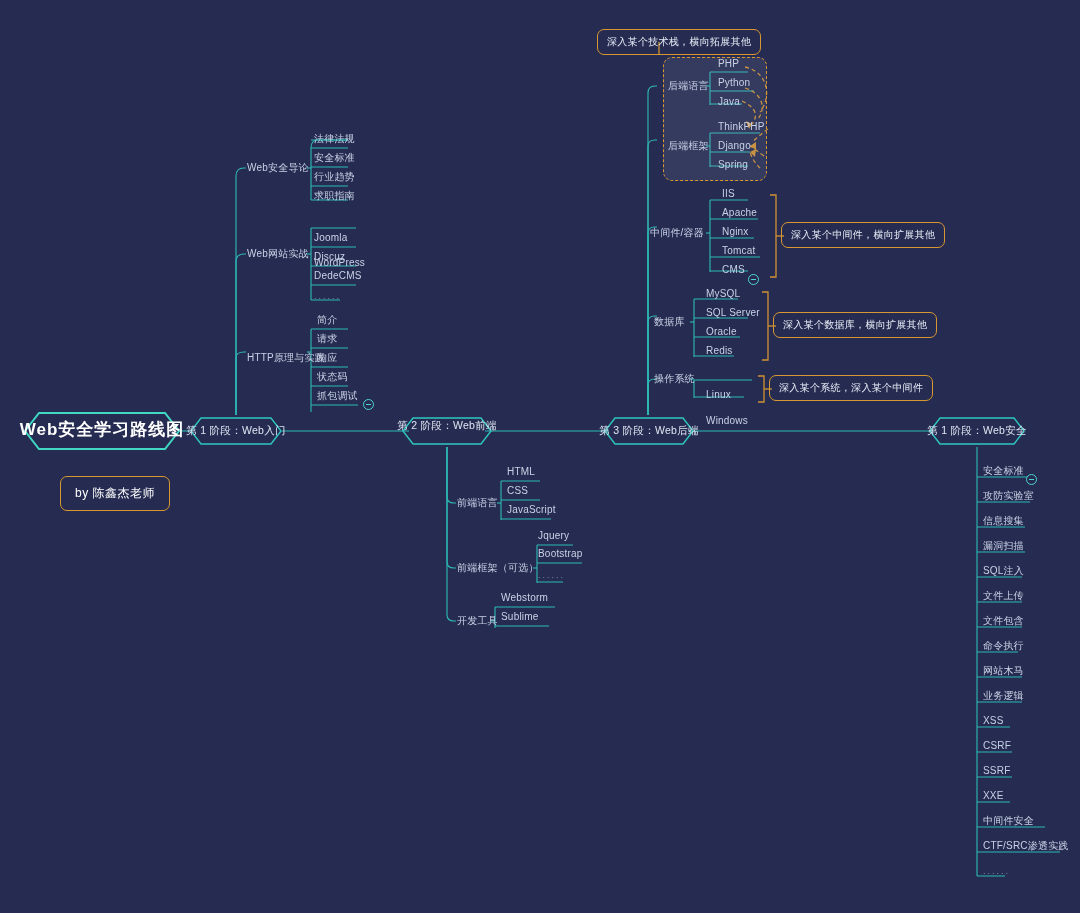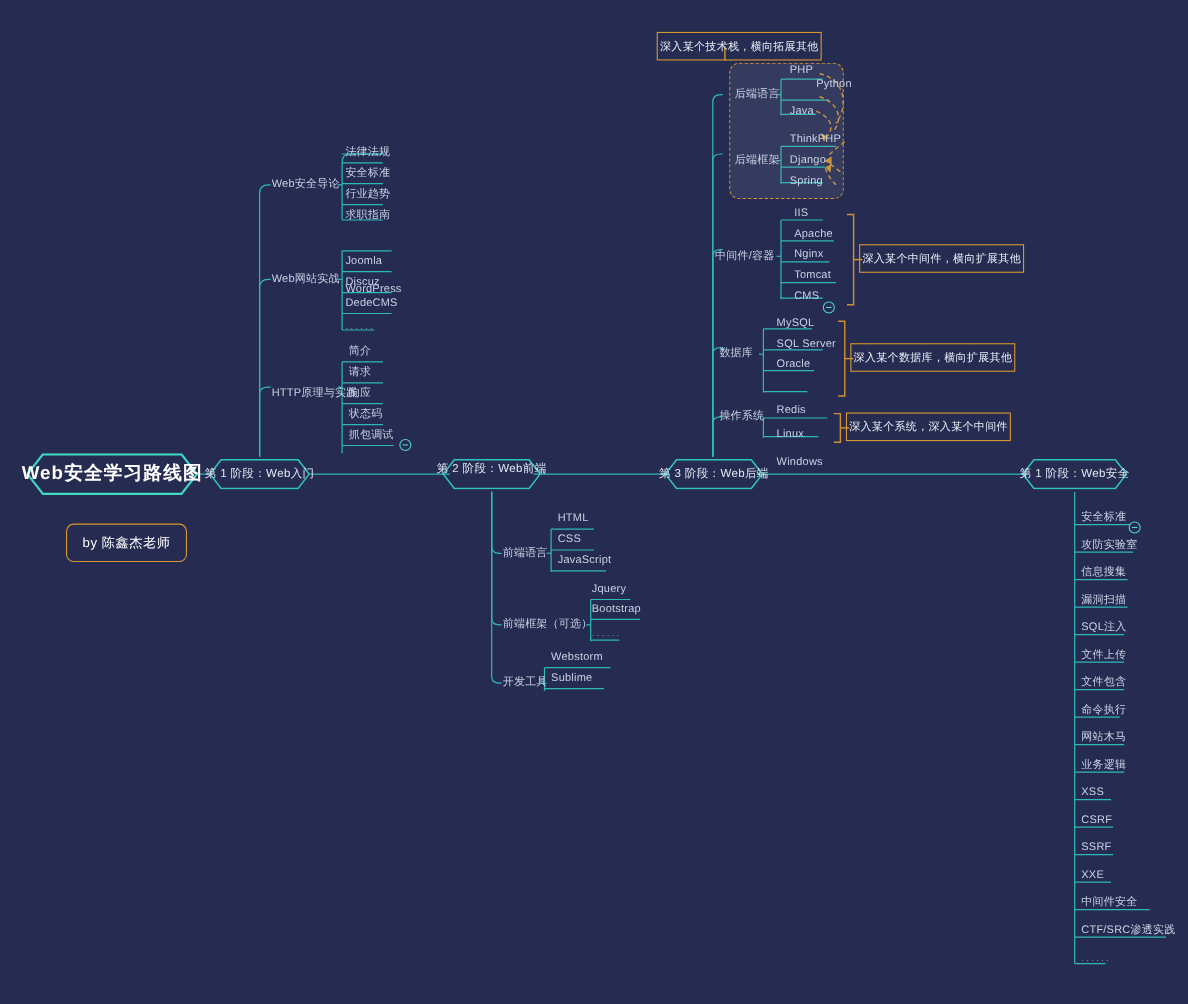--- a/index.html
+++ b/index.html
@@ -41,24 +41,24 @@
     line-height:14px;
     letter-spacing:.2px;
   }
   .node.cn{font-size:10px;}
   .node.dots{color:#7d8ab0;letter-spacing:2px;font-size:9px;}
 
   
   .annot{
     position:absolute;
     border:1.4px solid #d9972f;
-    border-radius:0;
+    border-radius:7px;
     color:#e8edf7;
     font-size:10px;
-    padding:5px 2px;
+    padding:5px 9px;
     white-space:nowrap;
     background:transparent;
     letter-spacing:.3px;
   }
   .byline{
     position:absolute;
     border:1.4px solid #d9972f;
     border-radius:7px;
     color:#ffffff;
     font-size:12px;
@@ -262,41 +262,41 @@
   <div class="node" style="left:538px;top:529px;">Jquery</div>
   <div class="node" style="left:538px;top:547px;">Bootstrap</div>
   <div class="node dots" style="left:538px;top:568px;">......</div>
 
   <div class="node cn" style="left:457px;top:614px;">开发工具</div>
   <div class="node" style="left:501px;top:591px;">Webstorm</div>
   <div class="node" style="left:501px;top:610px;">Sublime</div>
 
   <div class="node cn" style="left:668px;top:79px;">后端语言</div>
   <div class="node" style="left:718px;top:57px;">PHP</div>
-  <div class="node" style="left:718px;top:70px;margin-left:24px;">Python</div>
+  <div class="node" style="left:718px;top:76px;">Python</div>
   <div class="node" style="left:718px;top:95px;">Java</div>
 
   <div class="node cn" style="left:668px;top:139px;">后端框架</div>
   <div class="node" style="left:718px;top:120px;">ThinkPHP</div>
   <div class="node" style="left:718px;top:139px;">Django</div>
   <div class="node" style="left:718px;top:158px;">Spring</div>
 
   <div class="node cn" style="left:650px;top:226px;">中间件/容器</div>
   <div class="node" style="left:722px;top:187px;">IIS</div>
   <div class="node" style="left:722px;top:206px;">Apache</div>
   <div class="node" style="left:722px;top:225px;">Nginx</div>
   <div class="node" style="left:722px;top:244px;">Tomcat</div>
   <div class="node" style="left:722px;top:263px;">CMS</div>
   <div class="collapse" style="left:748px;top:274px;"></div>
 
   <div class="node cn" style="left:654px;top:315px;">数据库</div>
   <div class="node" style="left:706px;top:287px;">MySQL</div>
   <div class="node" style="left:706px;top:306px;">SQL Server</div>
   <div class="node" style="left:706px;top:325px;">Oracle</div>
-  <div class="node" style="left:706px;top:344px;margin-top:22px;">Redis</div>
+  <div class="node" style="left:706px;top:344px;">Redis</div>
 
   <div class="node cn" style="left:654px;top:372px;">操作系统</div>
   <div class="node" style="left:706px;top:370px;margin-top:44px;">Windows</div>
   <div class="node" style="left:706px;top:388px;">Linux</div>
 
   <div class="annot" style="left:597px;top:29px;">深入某个技术栈，横向拓展其他</div>
   <div class="annot" style="left:781px;top:222px;">深入某个中间件，横向扩展其他</div>
   <div class="annot" style="left:773px;top:312px;">深入某个数据库，横向扩展其他</div>
   <div class="annot" style="left:769px;top:375px;">深入某个系统，深入某个中间件</div>
 

